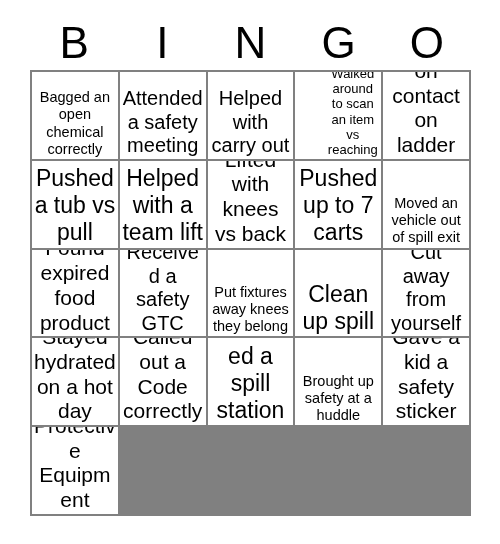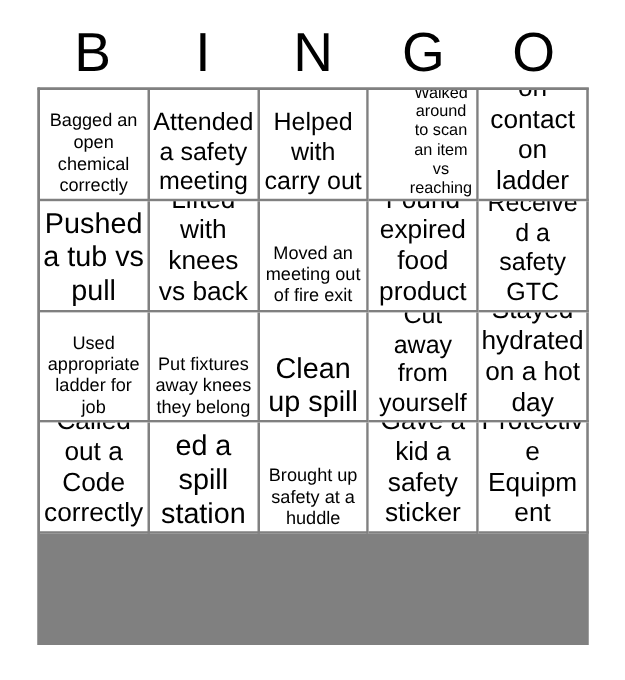--- a/index.html
+++ b/index.html
@@ -114,34 +114,37 @@
         <span class="cell-text fs-xs">Walked around to scan an item vs reaching</span>
       </div>
     <div class="bingo-cell">
         <span class="cell-text fs-md">Used 3 points on contact on ladder</span>
       </div>
 
     <div class="bingo-cell">
         <span class="cell-text fs-xl">Pushed a tub vs pull</span>
       </div>
     <div class="bingo-cell">
+        <span class="cell-text fs-xl">Helped with a team lift</span>
+      </div>
+    <div class="bingo-cell">
         <span class="cell-text fs-md">Lifted with knees vs back</span>
+      </div>
+    <div class="bingo-cell">
+        <span class="cell-text fs-xl">Pushed up to 7 carts</span>
       </div>
 
     <div class="bingo-cell">
-        <span class="cell-text fs-sm">Moved an meeting out of fire exit</span>
+        <span class="cell-text fs-sm">Moved an vehicle out of spill exit</span>
       </div>
     <div class="bingo-cell">
         <span class="cell-text fs-md">Found expired food product</span>
       </div>
     <div class="bingo-cell">
         <span class="cell-text fs-lg">Received a safety GTC</span>
-      </div>
-    <div class="bingo-cell">
-        <span class="cell-text fs-sm">Used appropriate ladder for job</span>
       </div>
 
     <div class="bingo-cell">
         <span class="cell-text fs-sm">Put fixtures away knees they belong</span>
       </div>
     <div class="bingo-cell">
         <span class="cell-text fs-xl">Clean up spill</span>
       </div>
     <div class="bingo-cell">
         <span class="cell-text fs-lg">Cut away from yourself</span>

